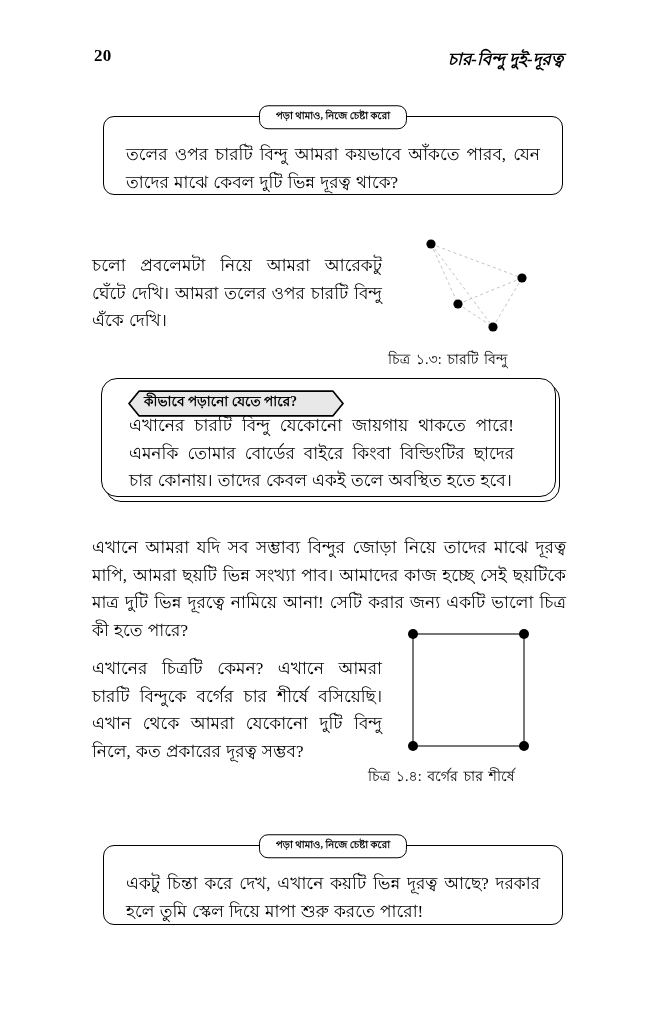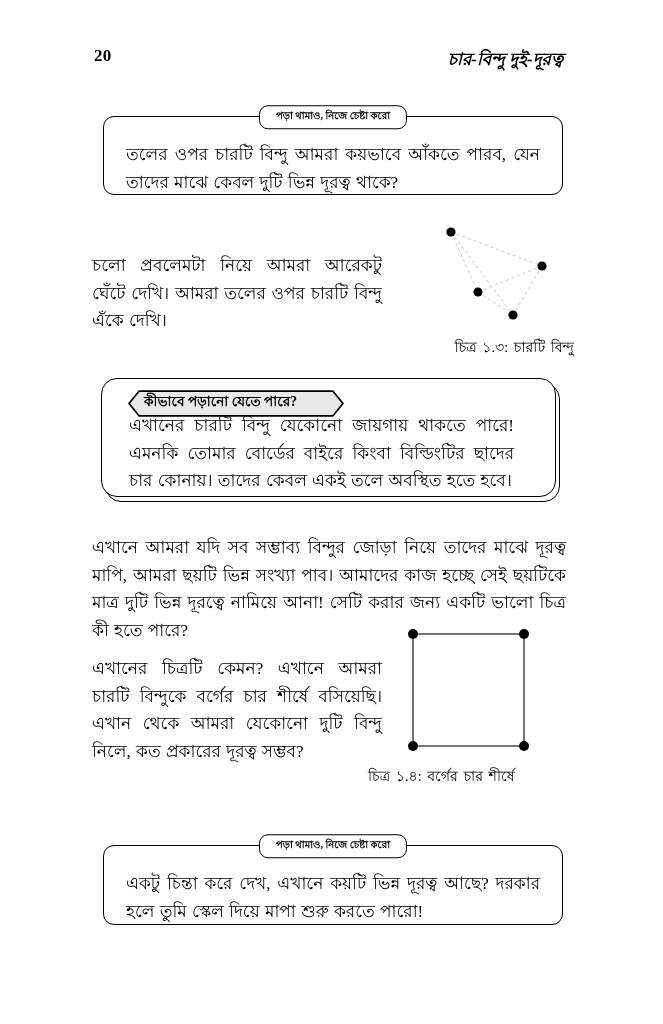--- a/index.html
+++ b/index.html
@@ -139,21 +139,21 @@
   <div class="page-number">20</div>
   <div class="running-head">চার-বিন্দু দুই-দূরত্ব</div>
 
   <div class="tab-box" style="left:103px; top:116px; width:460px; height:79px;">
     <div class="tab-label">পড়া থামাও, নিজে চেষ্টা করো</div>
     <div class="tab-body btext">তলের ওপর চারটি বিন্দু আমরা কয়ভাবে আঁকতে পারব, যেন তাদের মাঝে কেবল দুটি ভিন্ন দূরত্ব থাকে?</div>
   </div>
 
   <div class="btext" style="position:absolute; left:92px; top:252px; width:290px;">চলো প্রবলেমটা নিয়ে আমরা আরেকটু ঘেঁটে দেখি। আমরা তলের ওপর চারটি বিন্দু এঁকে দেখি।</div>
 
-  <div class="figure" style="left:404px; top:216px; width:170px;text-align:right;">
+  <div class="figure" style="left:404px; top:228px; width:170px;">
     <svg width="150" height="115" viewBox="0 0 150 115">
       <g stroke="#c4c4c4" stroke-width="1" stroke-dasharray="3,3" fill="none">
         <line x1="27" y1="16" x2="118" y2="50"></line>
         <line x1="27" y1="16" x2="54" y2="76"></line>
         <line x1="27" y1="16" x2="89" y2="99"></line>
         <line x1="118" y1="50" x2="54" y2="76"></line>
         <line x1="118" y1="50" x2="89" y2="99"></line>
         <line x1="54" y1="76" x2="89" y2="99"></line>
       </g>
       <g fill="#000000">

